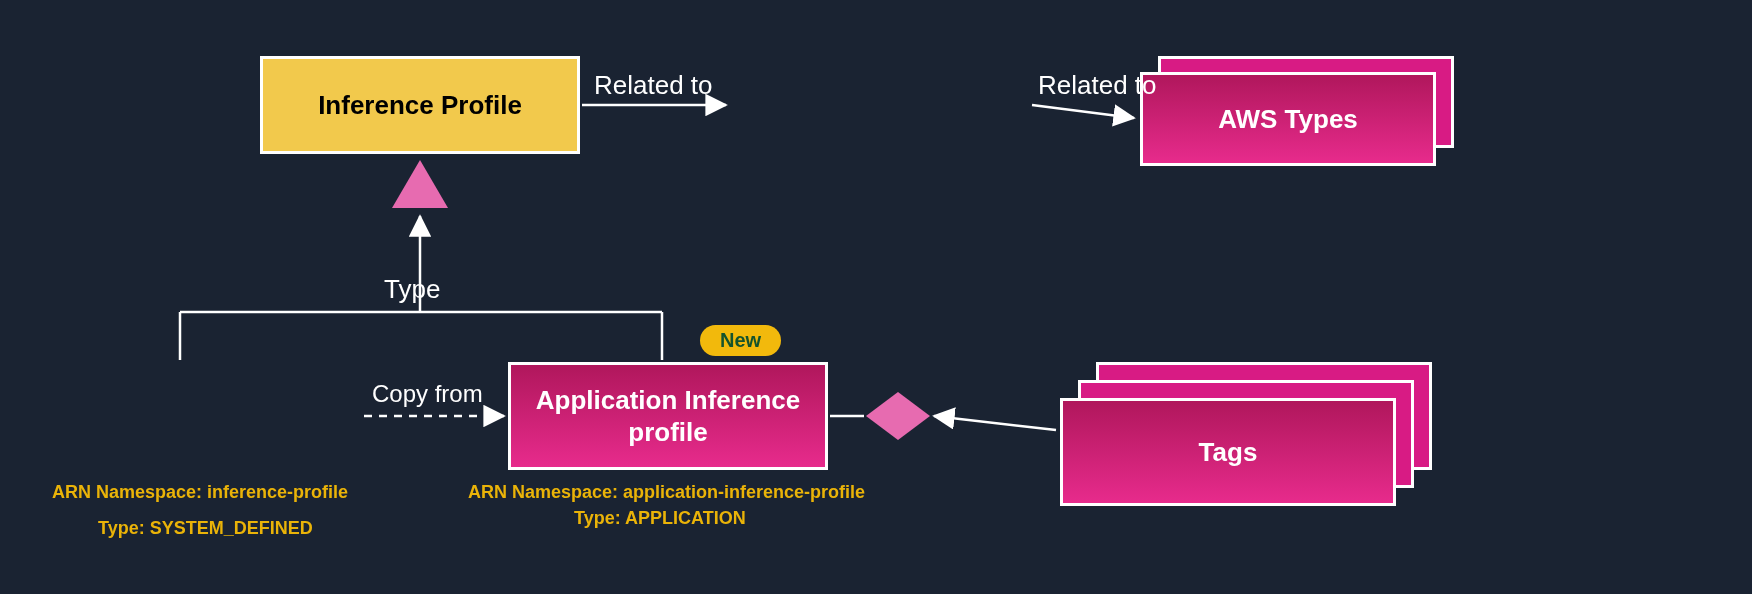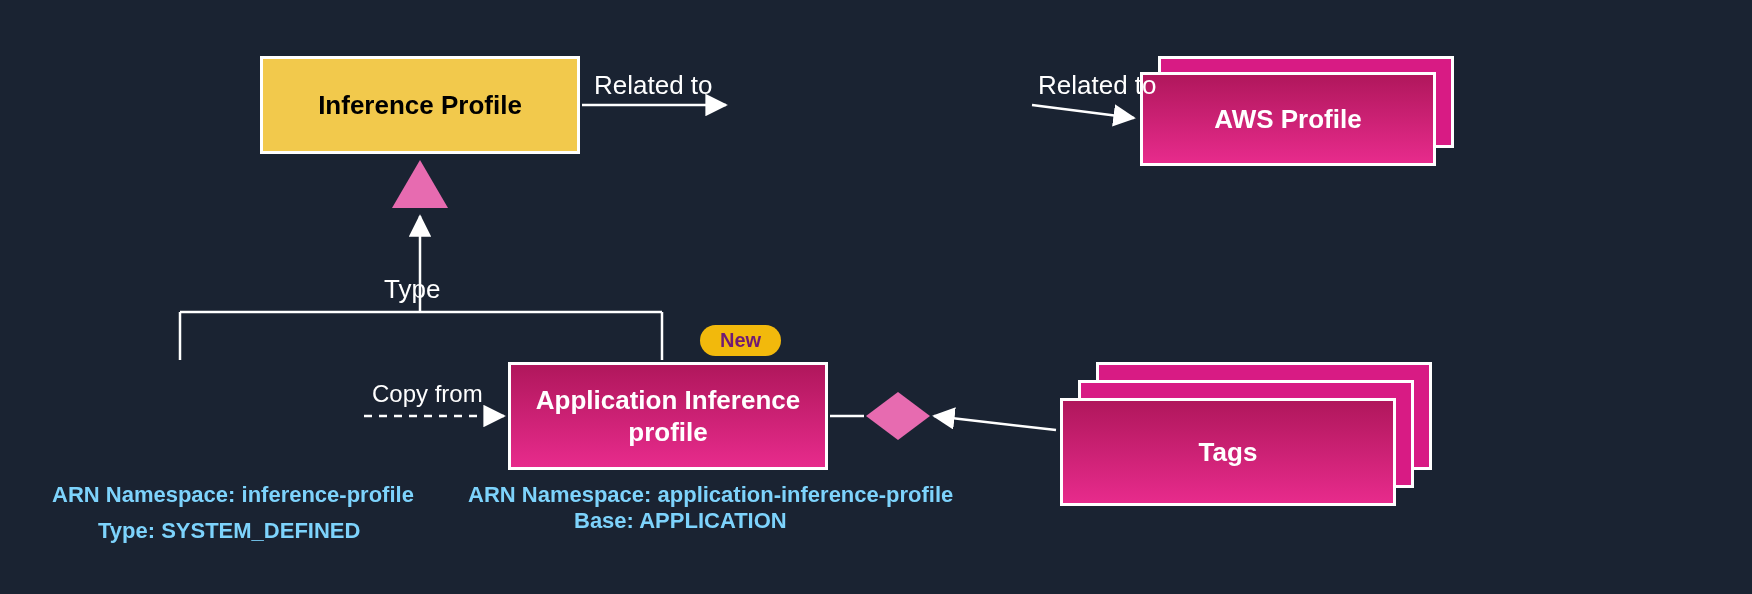--- a/index.html
+++ b/index.html
@@ -45,30 +45,30 @@
   }
   .label {
     position: absolute;
     color: #ffffff;
     font-size: 26px;
     font-weight: 500;
     white-space: nowrap;
   }
   .sublabel {
     position: absolute;
-    color: #7dd3fc;
-    font-size: 22px;
+    color: #eab308;
+    font-size: 18px;
     font-weight: 600;
     text-align: right;
     white-space: nowrap;
   }
   .badge {
     position: absolute;
     background: #f2b90c;
-    color: #701a75;
+    color: #14532d;
     font-weight: 800;
     font-size: 20px;
     border-radius: 18px;
     padding: 4px 20px;
   }
   svg.overlay {
     position: absolute;
     left: 0; top: 0;
     width: 1752px;
     height: 594px;
@@ -80,21 +80,21 @@
 
 <div class="canvas">
 
   <div class="box yellow" style="left:260px; top:56px; width:320px; height:98px;">
     <span>Inference Profile</span>
   </div>
 
 
   <div class="box magenta magenta-flat" style="left:1158px; top:56px; width:296px; height:92px; border-color:#fff;"></div>
   <div class="box magenta" style="left:1140px; top:72px; width:296px; height:94px;">
-    <span>AWS Profile</span>
+    <span>AWS Types</span>
   </div>
 
 
   <div class="box magenta" style="left:508px; top:362px; width:320px; height:108px; font-size:26px; line-height:1.25;">
     <span>Application Inference profile</span>
   </div>
 
   <div class="badge" style="left:700px; top:325px;">
     <span>New</span>
   </div>
@@ -106,21 +106,21 @@
   </div>
 
   <div class="label" style="left:594px; top:70px;">Related to</div>
   <div class="label" style="left:1038px; top:70px;">Related to</div>
   <div class="label" style="left:384px; top:274px;">Type</div>
   <div class="label" style="left:372px; top:380px; font-size:24px;">Copy from</div>
 
   <div class="sublabel" style="left:52px; top:482px;">ARN Namespace: inference-profile</div>
   <div class="sublabel" style="left:98px; top:508px;margin-top:10px;">Type: SYSTEM_DEFINED</div>
   <div class="sublabel" style="left:468px; top:482px;">ARN Namespace: application-inference-profile</div>
-  <div class="sublabel" style="left:574px; top:508px;">Base: APPLICATION</div>
+  <div class="sublabel" style="left:574px; top:508px;">Type: APPLICATION</div>
 
   <svg class="overlay">
     <defs>
       <marker id="arrow" viewBox="0 0 12 12" refX="11" refY="6" markerWidth="9" markerHeight="9" orient="auto-start-reverse">
         <path d="M 0 0 L 12 6 L 0 12 z" fill="#ffffff"></path>
       </marker>
     </defs>
 
     <line x1="582" y1="105" x2="726" y2="105" stroke="#fff" stroke-width="2.5" marker-end="url(#arrow)"></line>
 

